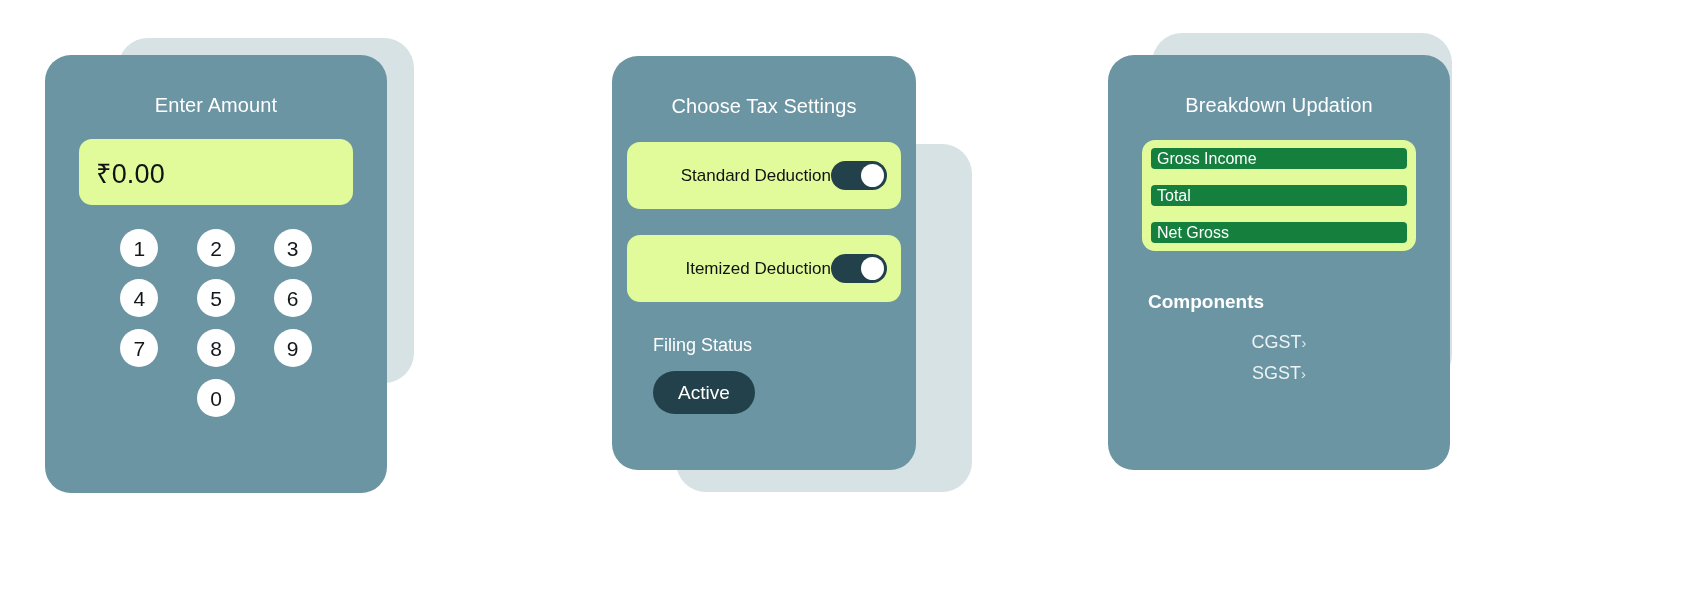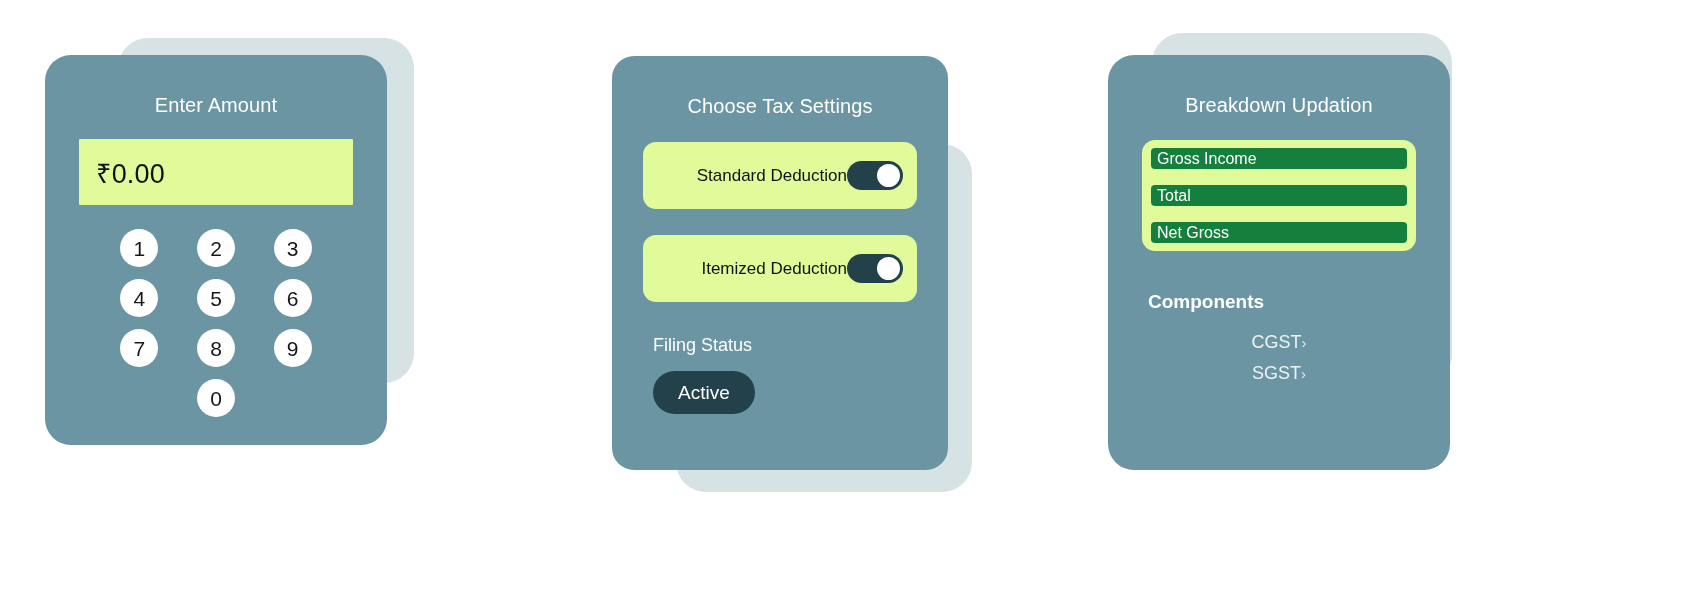--- a/index.html
+++ b/index.html
@@ -39,31 +39,31 @@
   }
   .card-title {
     color: #ffffff;
     font-size: 20px;
     text-align: center;
     letter-spacing: .1px;
     font-weight: 400;
   }
 
   
-  #card-amount { left: 45px; top: 55px; width: 342px; height: 390px; }
+  #card-amount { left: 45px; top: 55px; width: 342px; height: 438px; }
   #ghost-amount { left: 118px; top: 38px; width: 296px; height: 345px; }
 
   #card-amount .card-title { margin-top: 39px; }
 
   .amount-display {
     margin: 22px auto 16px auto;
     width: 274px;
     height: 66px;
     background: #e1fb9a;
-    border-radius: 1px;
+    border-radius: 13px;
     display: flex;
     align-items: center;
     box-sizing: border-box;
     padding-left: 17px;
   }
   .amount-value {
     font-size: 27px;
     color: #101214;
     font-weight: 400;
     letter-spacing: .2px;
@@ -85,21 +85,21 @@
     color: #15181a;
     font-size: 21px;
     display: flex;
     align-items: center;
     justify-content: center;
     line-height: 1;
   }
   .key-zero { grid-column: 2; }
 
   
-  #card-tax { left: 612px; top: 56px; width: 336px; height: 414px; border-radius: 22px; }
+  #card-tax { left: 612px; top: 56px; width: 304px; height: 414px; }
   #ghost-tax { left: 676px; top: 144px; width: 296px; height: 348px; }
 
   #card-tax .card-title { margin-top: 39px; }
 
   .toggle-row {
     width: 274px;
     height: 67px;
     margin: 24px auto 0 auto;
     background: #e1fb9a;
     border-radius: 13px;

